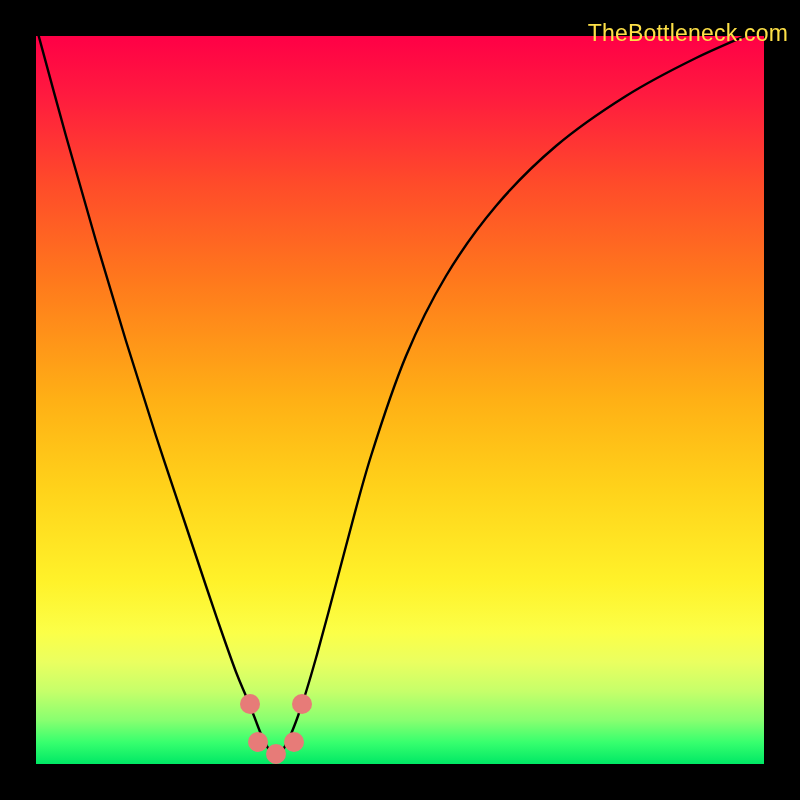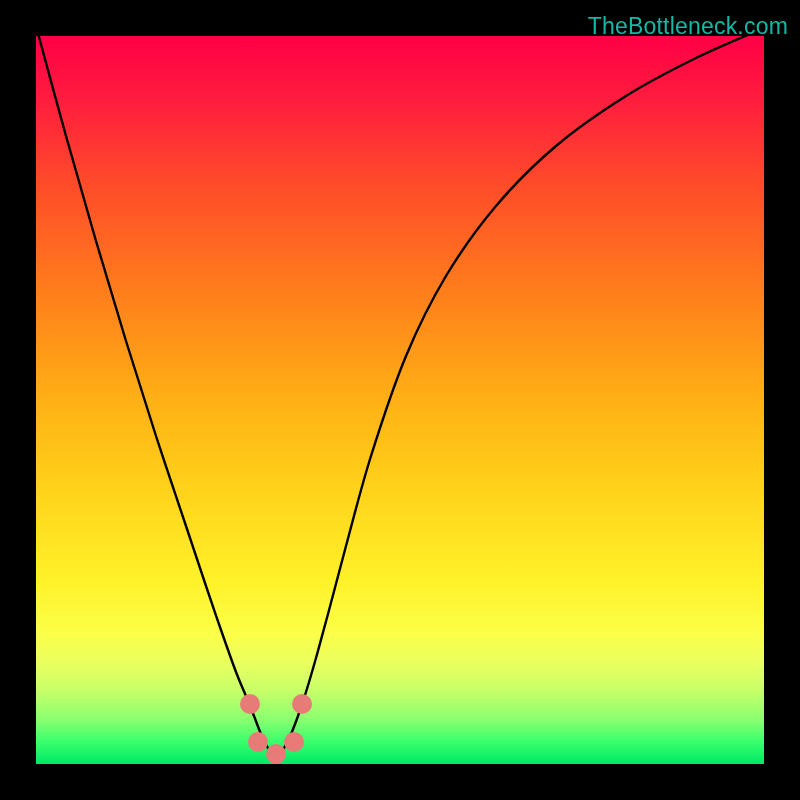--- a/index.html
+++ b/index.html
@@ -29,23 +29,23 @@
       #fbff48 82%,
       #eaff60 86%,
       #c6ff6a 90%,
       #88ff70 94%,
       #38ff6e 97%,
       #00e865 100%
     );
   }
   .watermark {
     position: absolute;
-    top: 13px;
+    top: 20px;
     right: 12px;
-    color: #14b8a6;
+    color: #fde047;
     font-size: 23px;
     letter-spacing: 0.2px;
     font-weight: 500;
     user-select: none;
   }
   svg {
     position: absolute;
     left: 0;
     top: 0;
   }

